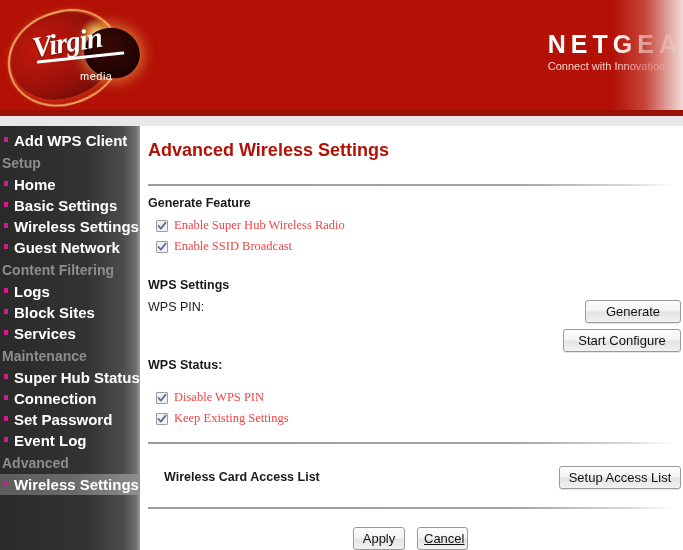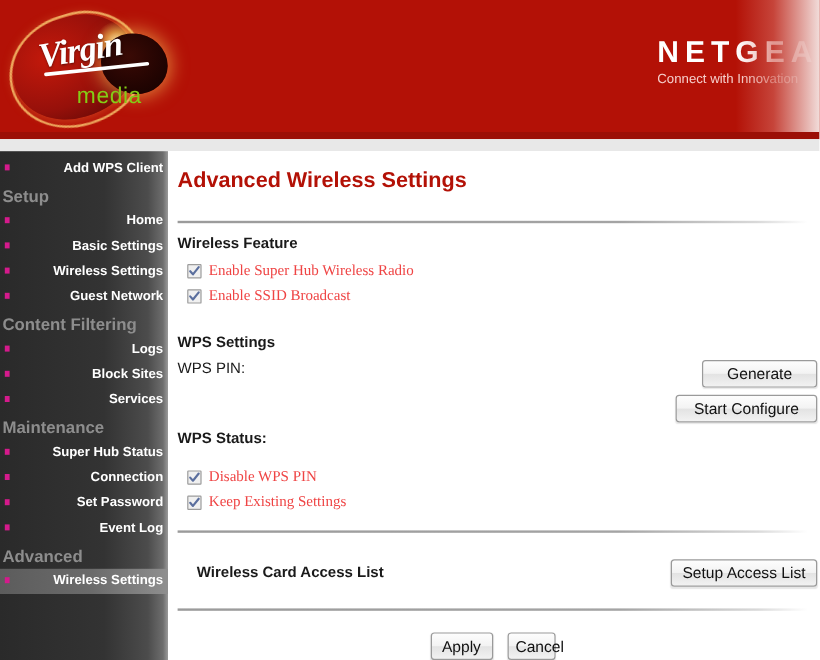--- a/index.html
+++ b/index.html
@@ -116,25 +116,25 @@
     left: 2px;
     bottom: -2px;
     width: 88px;
     height: 3px;
     background: #ffffff;
     border-radius: 3px;
     transform: rotate(3deg);
   }
   .vm-media {
     position: absolute;
-    left: 58px;
+    left: 74px;
     top: 68px;
-    color: #84cc16;
-    font-family: "Liberation Sans", sans-serif;
-    font-size: 19px;
+    color: #ffffff;
+    font-family: "Liberation Sans", sans-serif;
+    font-size: 11px;
     letter-spacing: 0.5px;
   }
 
   
   .ng-logo {
     position: absolute;
     right: -22px;
     top: 30px;
     text-align: left;
     -webkit-mask-image: linear-gradient(to right, #000 0%, #000 52%, rgba(0,0,0,0.25) 84%, rgba(0,0,0,0) 100%);
@@ -181,26 +181,25 @@
     padding-top: 4px;
     box-sizing: border-box;
     overflow: hidden;
   }
   .nav-item {
     position: relative;
     display: block;
     padding: 1px 4px 1px 14px;
     color: #ffffff;
     font-family: "Liberation Sans", sans-serif;
-    font-size: 11px;
+    font-size: 15px;
     font-weight: bold;
     line-height: 19px;
     white-space: nowrap;
     cursor: pointer;
-    text-align: right;
   }
   .nav-item .bullet {
     position: absolute;
     left: 4px;
     top: 7px;
     width: 4px;
     height: 5px;
     background: #d51a8c;
     display: block;
   }
@@ -322,21 +321,21 @@
   .spacer-6  { height: 6px; }
 
   .actions {
     display: flex;
     justify-content: center;
     gap: 12px;
     width: 525px;
     margin-top: 18px;
   }
   .btn-apply  { width: 52px; box-sizing: border-box; padding: 3px 6px; }
-  .btn-cancel { width: 40px; box-sizing: border-box; padding: 3px 6px; }
+  .btn-cancel { width: 51px; box-sizing: border-box; padding: 3px 6px; text-decoration: underline; }
 
   
   .bottom-fill {
     position: absolute;
     left: 140px;
     right: 0;
     bottom: 0;
     height: 0;
     background: #ffffff;
   }
@@ -437,21 +436,21 @@
       </div>
 
     </div>
 
     <div class="content">
 
       <div class="page-title">Advanced Wireless Settings</div>
 
       <div class="rule"></div>
 
-      <div class="section-label">Wireless Feature</div>
+      <div class="section-label">Generate Feature</div>
 
       <div class="check-row">
         <span class="checkbox">
           <svg width="10" height="10" viewBox="0 0 10 10" aria-hidden="true">
             <path d="M1.5 5 L3.8 7.6 L8.6 1.6" stroke="#5b6f9e" stroke-width="1.8" fill="none" stroke-linecap="round" stroke-linejoin="round"></path>
           </svg>
         </span>
         <span class="cb-label">Enable Super Hub Wireless Radio</span>
       </div>
 

